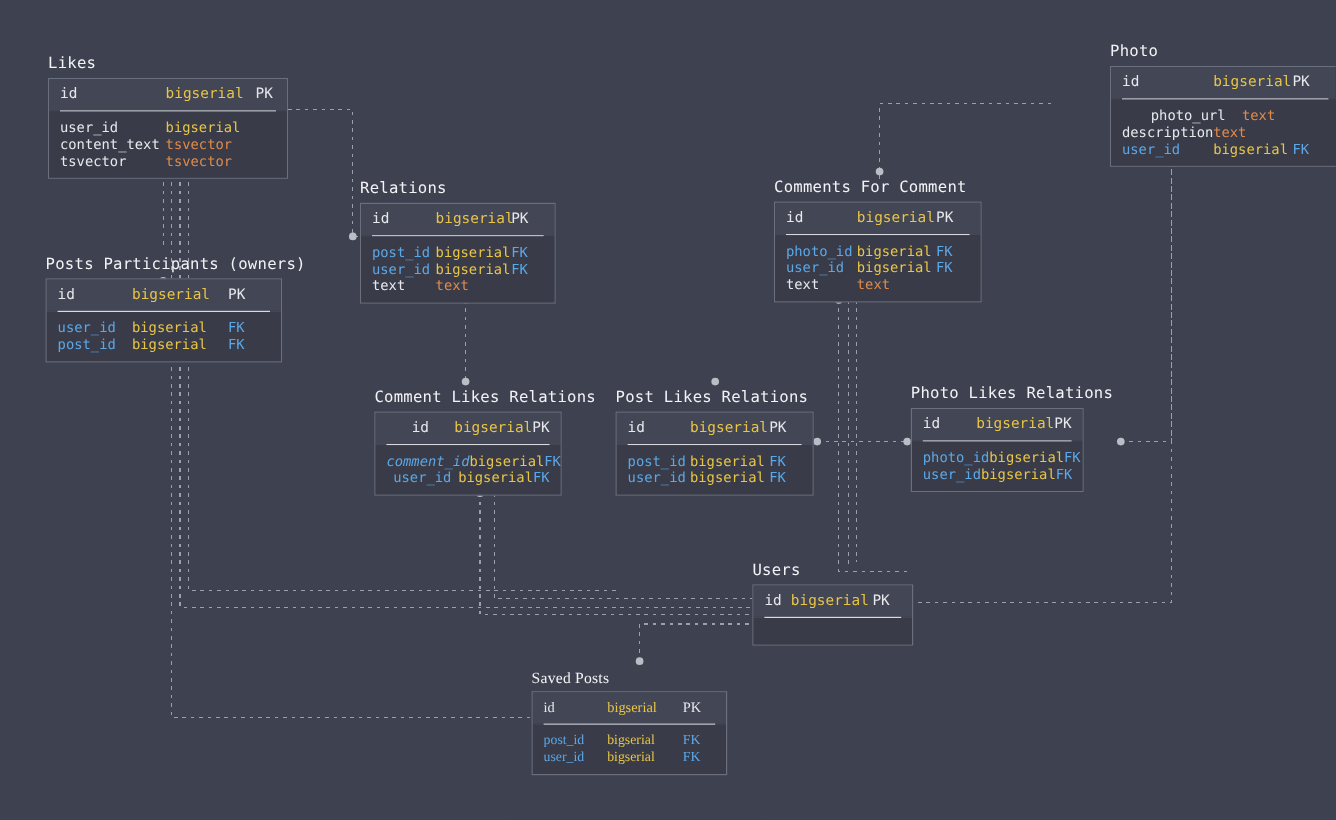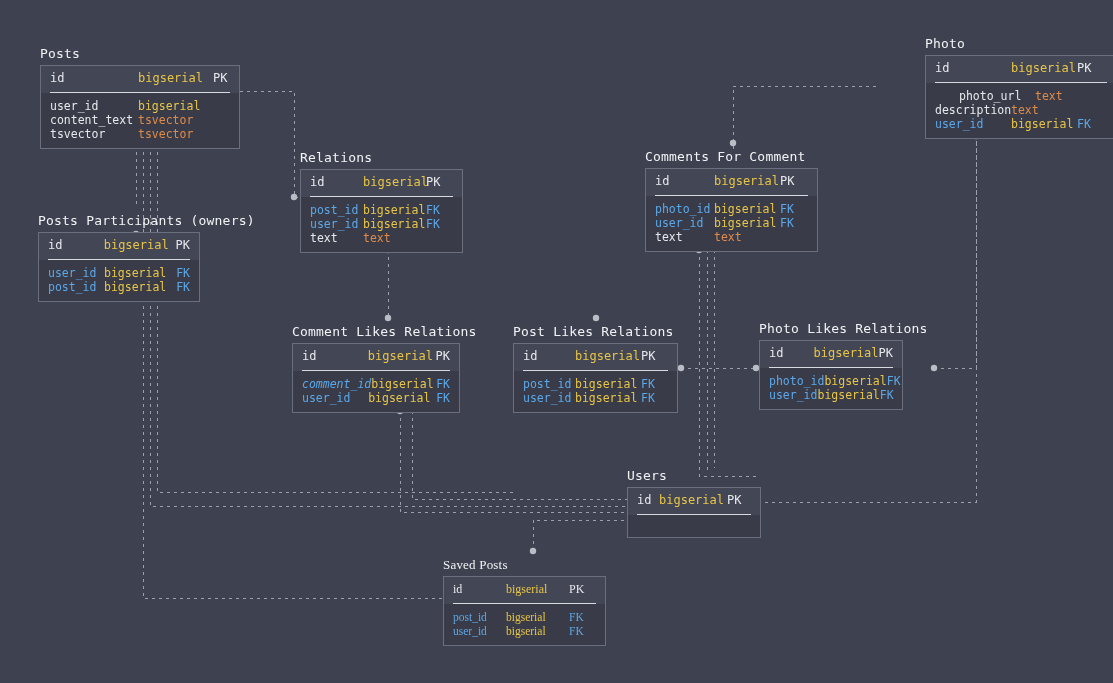--- a/index.html
+++ b/index.html
@@ -113,21 +113,21 @@
       <path d="M 976 136 L 976 502 L 761 502" fill="none" stroke="#9aa0ad" stroke-width="1" stroke-dasharray="3 4" shape-rendering="crispEdges"></path>
       <path d="M 400 411 L 400 512 L 627 512" fill="none" stroke="#9aa0ad" stroke-width="1" stroke-dasharray="3 4" shape-rendering="crispEdges"></path>
       <circle cx="400" cy="411" r="3.2" fill="#b9bdc6"></circle>
       <path d="M 412 411 L 412 499 L 627 499" fill="none" stroke="#9aa0ad" stroke-width="1" stroke-dasharray="3 4" shape-rendering="crispEdges"></path>
       <path d="M 533 551 L 533 520 L 627 520" fill="none" stroke="#9aa0ad" stroke-width="1" stroke-dasharray="3 4" shape-rendering="crispEdges"></path>
       <circle cx="533" cy="551" r="3.2" fill="#b9bdc6"></circle>
       <path d="M 707 250 L 707 470 L 707 470" fill="none" stroke="#9aa0ad" stroke-width="1" stroke-dasharray="3 4" shape-rendering="crispEdges"></path>
       <path d="M 714 250 L 714 468" fill="none" stroke="#9aa0ad" stroke-width="1" stroke-dasharray="3 4" shape-rendering="crispEdges"></path>
     </svg>
 <div class="entity" style="left: 40px; top: 46px; width: 200px;">
-      <div class="entity-title">Posts</div>
+      <div class="entity-title">Likes</div>
       <div class="entity-box">
         <div class="pk-row">
           <div class="col-row">
             <span class="c-name" style="width: 88px;">id</span>
             <span class="c-type" style="width: 75px;">bigserial</span>
             <span class="c-key">PK</span>
           </div>
         </div>
         <div class="divider-wrap">
           <div class="divider"></div>
@@ -144,21 +144,21 @@
             <span class="c-key"></span>
           </div>
           <div class="col-row">
             <span class="c-name" style="width: 88px;">tsvector</span>
             <span class="c-type text" style="width: 75px;">tsvector</span>
             <span class="c-key"></span>
           </div>
         </div>
       </div>
     </div>
-    <div class="entity" style="left: 38px; top: 213px; width: 162px;">
+    <div class="entity" style="left: 38px; top: 213px; width: 197px;">
       <div class="entity-title">Posts Participants (owners)</div>
       <div class="entity-box">
         <div class="pk-row">
           <div class="col-row">
             <span class="c-name" style="width: 62px;">id</span>
             <span class="c-type" style="width: 80px;">bigserial</span>
             <span class="c-key">PK</span>
           </div>
         </div>
         <div class="divider-wrap">
@@ -267,21 +267,21 @@
             <span class="c-key"></span>
           </div>
           <div class="col-row">
             <span class="c-name fk" style="width: 76px;">user_id</span>
             <span class="c-type" style="width: 66px;">bigserial</span>
             <span class="c-key fk">FK</span>
           </div>
         </div>
       </div>
     </div>
-    <div class="entity" style="left: 292px; top: 324px; width: 168px;">
+    <div class="entity" style="left: 312px; top: 324px; width: 156px; text-align: center;">
       <div class="entity-title">Comment Likes Relations</div>
       <div class="entity-box">
         <div class="pk-row">
           <div class="col-row">
             <span class="c-name" style="width: 70px;">id</span>
             <span class="c-type" style="width: 72px;">bigserial</span>
             <span class="c-key">PK</span>
           </div>
         </div>
         <div class="divider-wrap">

